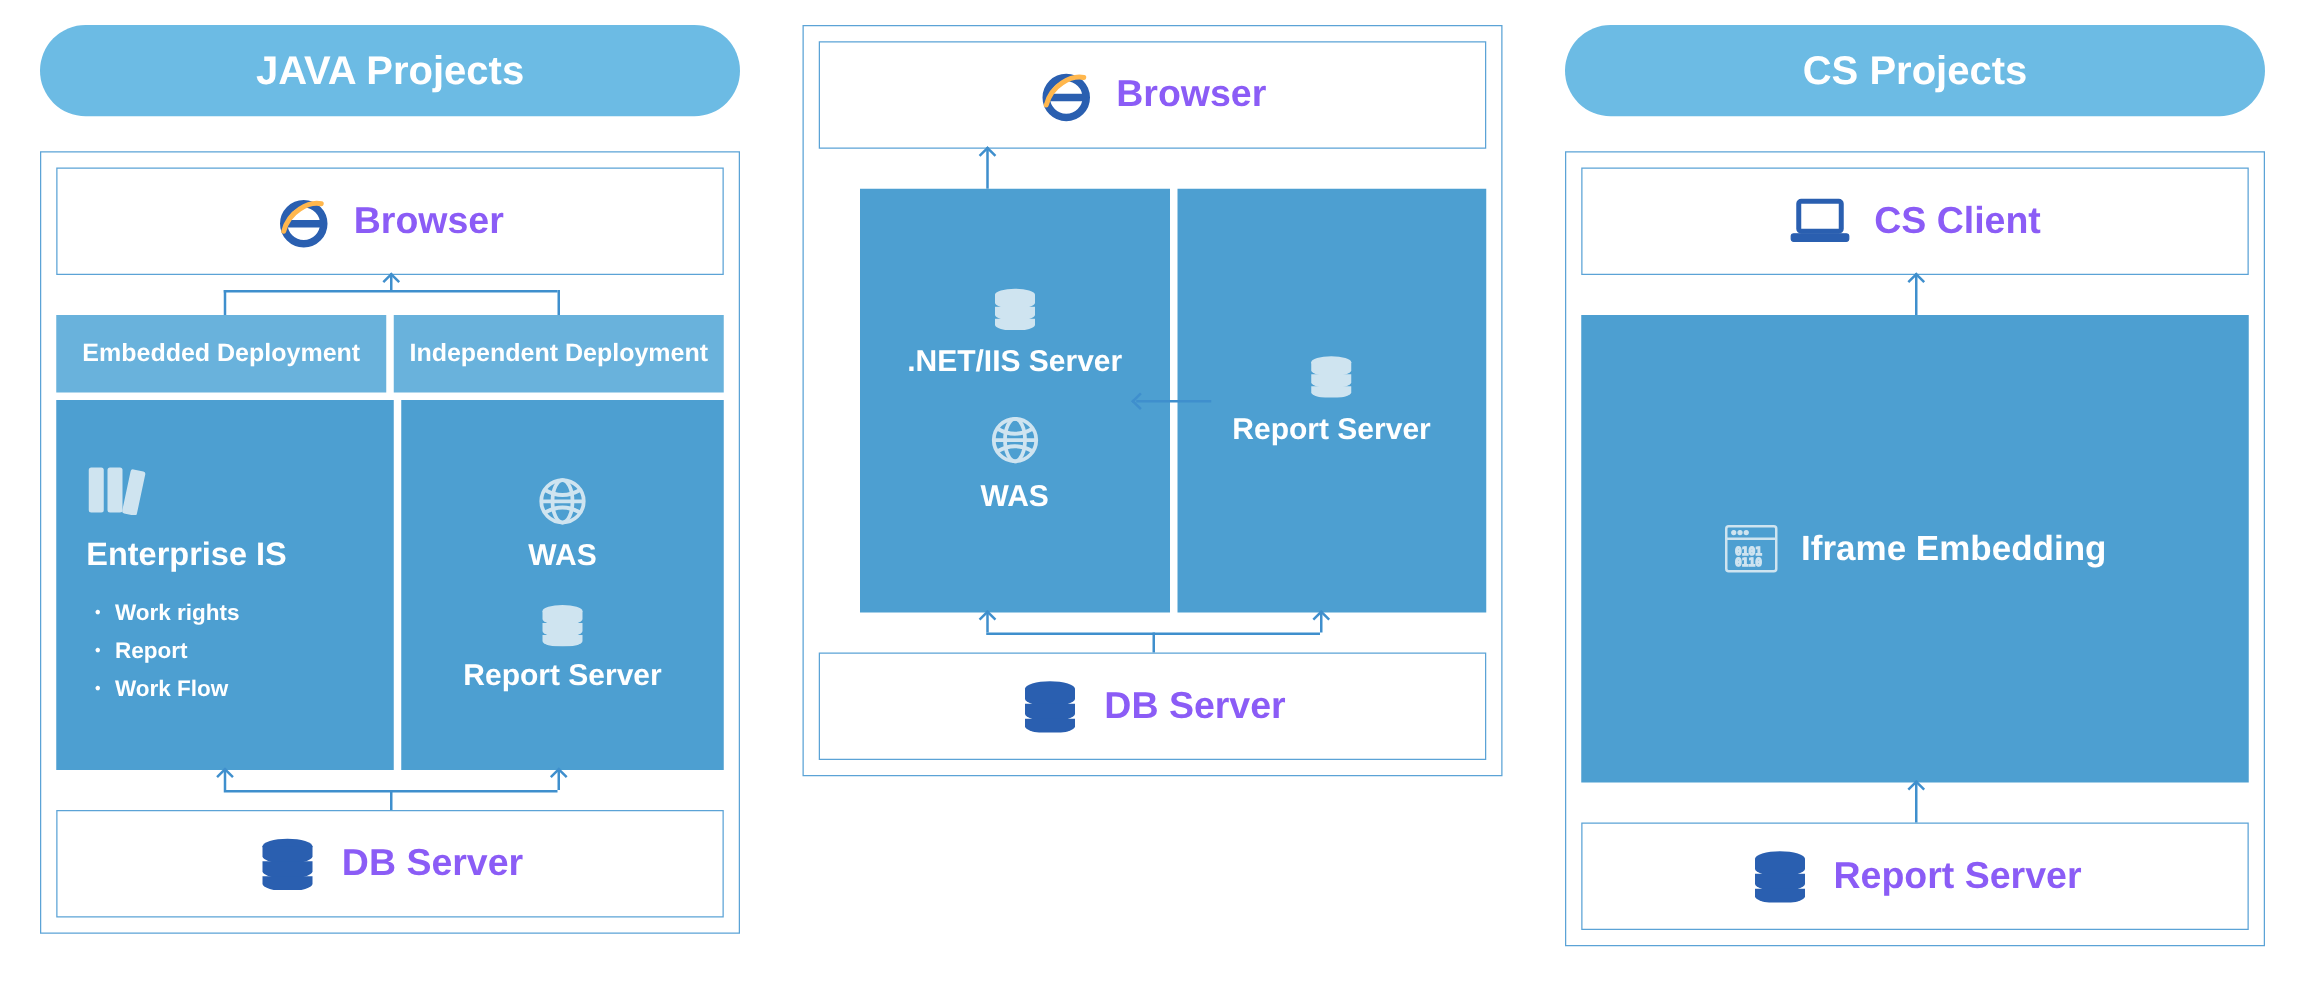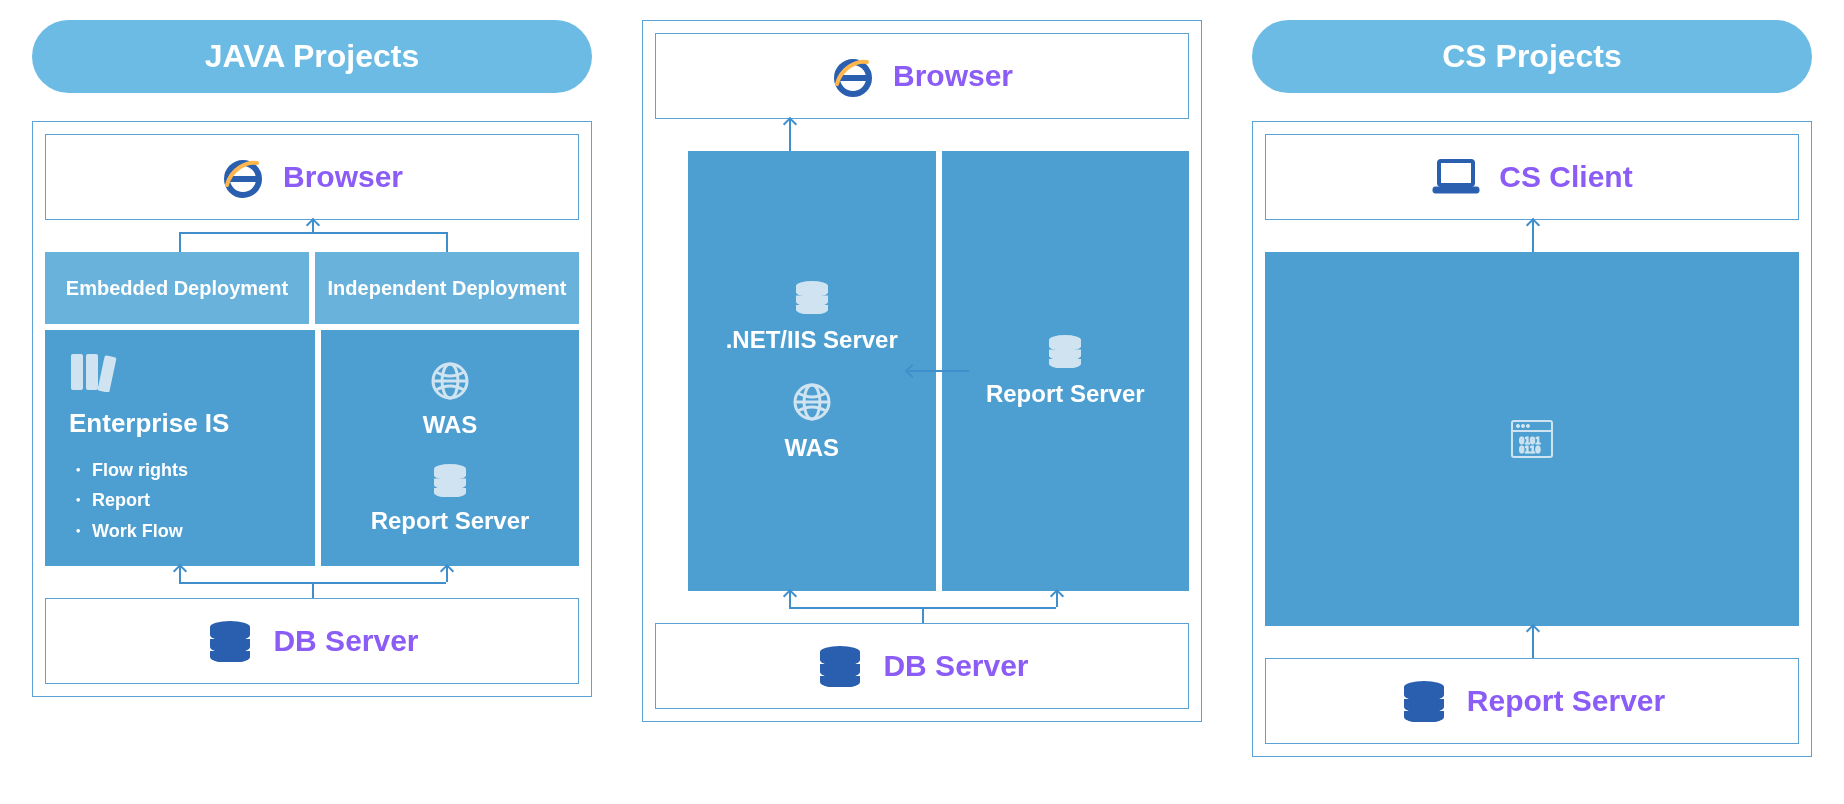--- a/index.html
+++ b/index.html
@@ -51,25 +51,25 @@
   .blue { background: #4d9fd1; color: #fff; }
   .bluehdr {
     background: #69b2dc;
     color: #fff;
     font-size: 20px;
     text-align: left;
     display: flex;
     align-items: center;
     justify-content: center;
     line-height: 1.3;
-    height: 72px;
+    height: 62px;
   }
   .split { display: flex; gap: 6px; }
   .split > div { flex: 1; }
-  .body2 { display: flex; gap: 6px; height: 236px; }
+  .body2 { display: flex; gap: 6px; height: 296px; }
   .body2 > div { flex: 1; }
   .bcol {
     display: flex;
     flex-direction: column;
     align-items: center;
     justify-content: center;
     gap: 10px;
     color: #fff;
     font-size: 24px;
     padding: 12px;
@@ -81,21 +81,21 @@
   ul.features li { line-height: 1.7; }
   .big-blue {
     height: 374px;
     display: flex;
     align-items: center;
     justify-content: center;
     gap: 18px;
     color: #fff;
     font-size: 28px;
   }
-  .non-java-mid { display: flex; gap: 6px; height: 440px; margin-left: 33px; }
+  .non-java-mid { display: flex; gap: 6px; height: 339px; margin-left: 33px; }
   .non-java-mid > div { flex: 1; }
   .njcol {
     display: flex;
     flex-direction: column;
     align-items: center;
     justify-content: center;
     gap: 12px;
     color: #fff;
     font-size: 24px;
   }
@@ -208,21 +208,21 @@
         <div class="bluehdr" style="white-space:pre-line">Independent Deployment</div>
       </div>
 
       <div class="body2" style="margin-top:-8px">
         <div class="blue bcol left-align">
           <svg class="books-icon icon-light" viewBox="0 0 48 42">
               <use href="#books"></use>
             </svg>
           <div class="btitle">Enterprise IS</div>
           <ul class="features">
-            <li>Flow rights</li>
+            <li>Work rights</li>
             <li>Report</li>
             <li>Work Flow</li>
           </ul>
         </div>
         <div class="blue bcol">
           <svg class="globe-icon" viewBox="0 0 40 40" stroke="#cfe4f0">
               <use href="#globe"></use>
             </svg>
           <div>WAS</div>
           <svg class="db-icon-sm icon-light" viewBox="0 0 50 42" style="margin-top:14px">
@@ -320,20 +320,21 @@
 
       <div class="conn" style="margin-top:-14px;margin-bottom:-14px">
         <div class="vline" style="left:50%;top:0;height:32px"></div>
         <div class="arrow-up" style="left:calc(50% - 4px);top:0"></div>
       </div>
 
       <div class="blue big-blue">
         <svg class="iframe-icon" viewBox="0 0 44 40" stroke="#cfe4f0" fill="#cfe4f0">
             <use href="#iframe"></use>
           </svg>
+        <div>Iframe Embedding</div>
       </div>
 
       <div class="conn" style="margin-top:-14px;margin-bottom:-14px">
         <div class="vline" style="left:50%;top:0;height:32px"></div>
         <div class="arrow-up" style="left:calc(50% - 4px);top:0"></div>
       </div>
 
       <div class="box">
         <svg class="db-icon-lg icon-dblue" viewBox="0 0 50 42">
             <use href="#db"></use>

